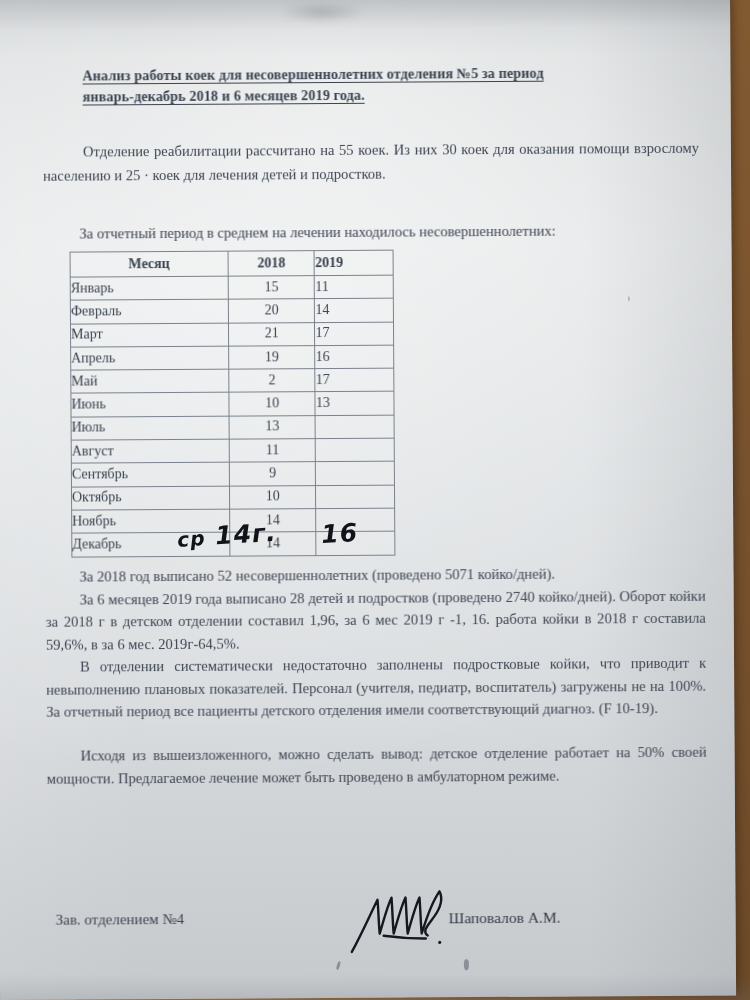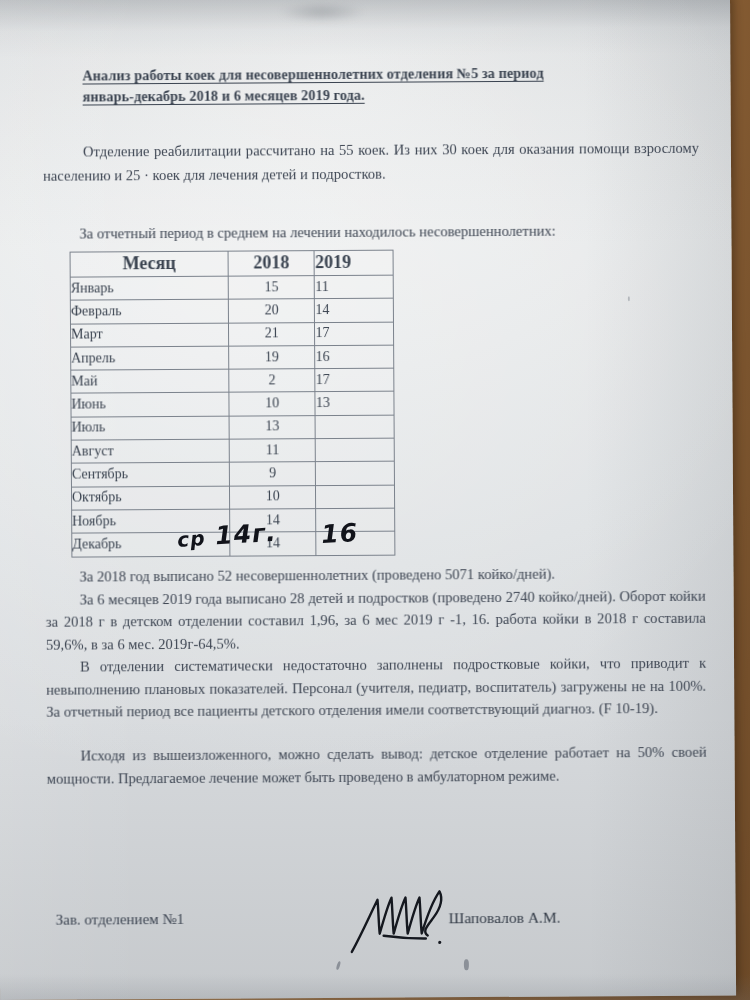--- a/index.html
+++ b/index.html
@@ -139,21 +139,21 @@
     background: rgba(255,255,255,.10);
   }
   #bed-table td, #bed-table th {
     border: 1px solid #7b828c;
     height: 21.3px;
     padding: 0 0 1px 0;
     font-weight: normal;
   }
   #bed-table thead th {
     font-weight: bold;
-    font-size: 18px;
+    font-size: 14px;
     height: 23px;
   }
   .col-month { width: 158px; text-align: left; padding-left: 8px; }
   .col-y1    { width: 86px;  text-align: center; border-radius: 11px; }
   .col-y2    { width: 78px;  text-align: left; }
   #bed-table thead .col-month { text-align: center; padding-left: 0; }
 
   
   .hand {
     position: absolute;
@@ -333,21 +333,21 @@
 
     <div class="para p-stats">
       <span>За 2018 год  выписано 52 несовершеннолетних (проведено 5071 койко/дней).</span>
       <span class="l2">За 6 месяцев 2019 года выписано 28 детей и подростков (проведено 2740 койко/дней). Оборот койки за 2018 г в детском отделении составил 1,96, за 6 мес 2019 г -1, 16. работа койки в 2018 г составила 59,6%, в за 6 мес. 2019г-64,5%.</span>
     </div>
 
     <div class="para p-issues">В отделении систематически недостаточно заполнены подростковые койки, что приводит к невыполнению плановых показателей.   Персонал (учителя, педиатр, воспитатель) загружены не на 100%. За отчетный период все пациенты детского отделения имели соответствующий диагноз. (F 10-19).</div>
 
     <div class="para p-concl">Исходя из вышеизложенного, можно сделать вывод:   детское отделение работает на 50% своей мощности. Предлагаемое лечение может быть проведено в амбулаторном режиме.</div>
 
-    <div class="sig-role">Зав. отделением №1</div>
+    <div class="sig-role">Зав. отделением №4</div>
 
     <svg id="signature-mark" viewBox="0 0 120 70">
       <path d="M4 66 C 14 48, 22 30, 30 14 C 31 26, 31 38, 32 48 C 36 34, 40 20, 44 12 C 45 26, 45 38, 46 48 C 50 34, 54 20, 58 12 C 59 26, 59 38, 60 48 C 64 34, 68 20, 72 12 C 73 26, 73 38, 74 48 C 79 32, 85 16, 92 6 C 96 14, 92 24, 86 32 C 80 40, 74 46, 80 50" fill="none" stroke="#15181f" stroke-width="2.4" stroke-linecap="round" stroke-linejoin="round"></path>
       <path d="M36 50 C 50 52, 64 53, 78 53" fill="none" stroke="#15181f" stroke-width="2.6" stroke-linecap="round"></path>
       <circle cx="92" cy="57" r="1.6" fill="#15181f"></circle>
     </svg>
 
     <div class="sig-name">Шаповалов А.М.</div>
 
     <div class="speck s1"></div>

